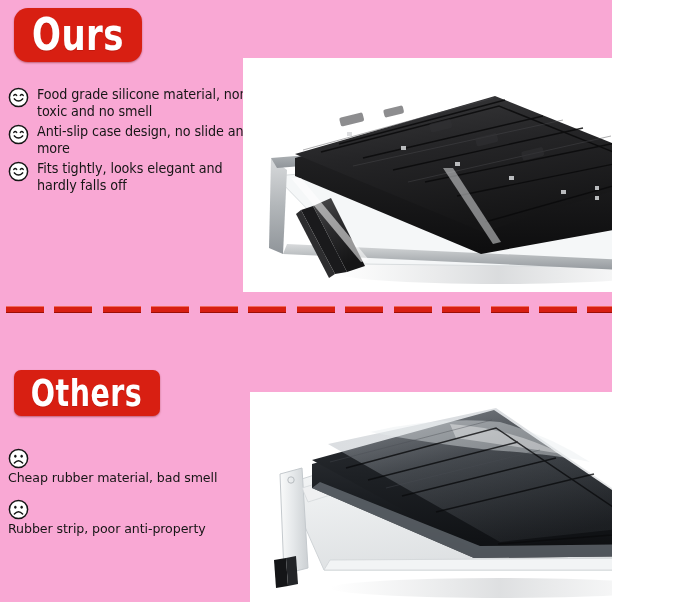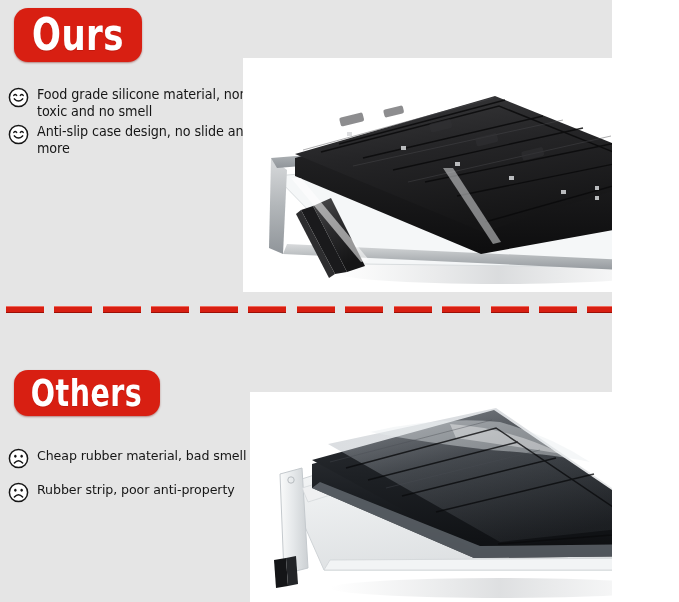--- a/index.html
+++ b/index.html
@@ -10,21 +10,21 @@
   }
   body {
     font-family: "Liberation Sans", sans-serif;
     -webkit-font-smoothing: antialiased;
   }
 
   #canvas {
     position: relative;
     width: 612px;
     height: 602px;
-    background: #e5e5e5;
+    background: #f9a8d4;
     overflow: hidden;
   }
 
   
   .badge {
     position: absolute;
     display: flex;
     align-items: center;
     justify-content: center;
     background: #d81f12;
@@ -34,40 +34,40 @@
   .badge-text {
     color: #ffffff;
     font-family: "DejaVu Sans", sans-serif;
     font-weight: bold;
     letter-spacing: .5px;
     line-height: 1;
     transform: scaleX(.92) scaleY(1.18);
     text-shadow: 0 1px 0 rgba(150,15,8,.35);
   }
   #badge-ours   { left: 14px; top: 8px;   width: 128px; height: 54px; }
-  #badge-others { left: 14px; top: 370px; width: 146px; height: 46px; }
+  #badge-others { left: 14px; top: 370px; width: 146px; height: 46px; border-radius: 7px; }
   #badge-ours .badge-text   { font-size: 37px; }
   #badge-others .badge-text { font-size: 31px; }
 
   
   .feature-list {
     position: absolute;
     list-style: none;
     margin: 0;
     padding: 0;
   }
   #list-ours   { left: 8px; top: 86px;  width: 252px; }
   #list-others { left: 8px; top: 447px; width: 268px; }
 
   .feature-item {
     display: flex;
     align-items: flex-start;
     margin-bottom: 3px;
   }
-  #list-others .feature-item { margin-bottom: 12px; }
+  #list-others .feature-item { margin-bottom: 12px; flex-direction: column; }
 
   .face-icon {
     flex: 0 0 auto;
     width: 21px;
     height: 21px;
     margin-right: 8px;
     margin-top: 1px;
   }
   .face-icon svg { display: block; }
 
@@ -139,20 +139,31 @@
         <svg viewBox="0 0 24 24">
           <circle cx="12" cy="12" r="10.4" fill="#ffffff" stroke="#161616" stroke-width="1.7"></circle>
           <path d="M6.6 9.6 Q8.2 7.6 9.9 9.6" fill="none" stroke="#161616" stroke-width="1.6" stroke-linecap="round"></path>
           <path d="M14.1 9.6 Q15.8 7.6 17.4 9.6" fill="none" stroke="#161616" stroke-width="1.6" stroke-linecap="round"></path>
           <path d="M7.3 13.6 Q12 18.6 16.7 13.6" fill="none" stroke="#161616" stroke-width="1.7" stroke-linecap="round"></path>
         </svg>
       </span>
       <span class="feature-text">Anti-slip case design, no slide any more</span>
     </li>
 
+    <li class="feature-item">
+      <span class="face-icon">
+        <svg viewBox="0 0 24 24">
+          <circle cx="12" cy="12" r="10.4" fill="#ffffff" stroke="#161616" stroke-width="1.7"></circle>
+          <path d="M6.6 9.6 Q8.2 7.6 9.9 9.6" fill="none" stroke="#161616" stroke-width="1.6" stroke-linecap="round"></path>
+          <path d="M14.1 9.6 Q15.8 7.6 17.4 9.6" fill="none" stroke="#161616" stroke-width="1.6" stroke-linecap="round"></path>
+          <path d="M7.3 13.6 Q12 18.6 16.7 13.6" fill="none" stroke="#161616" stroke-width="1.7" stroke-linecap="round"></path>
+        </svg>
+      </span>
+      <span class="feature-text">Fits tightly, looks elegant and hardly falls off</span>
+    </li>
 
   </ul>
 
   <div id="photo-ours" class="photo">
     <svg viewBox="0 0 436 234" preserveAspectRatio="xMidYMid meet">
       <defs>
         <linearGradient id="kbTop" x1="0" y1="0" x2="0.35" y2="1">
           <stop offset="0" stop-color="#3a3a3c"></stop>
           <stop offset="0.45" stop-color="#252527"></stop>
           <stop offset="1" stop-color="#141415"></stop>

